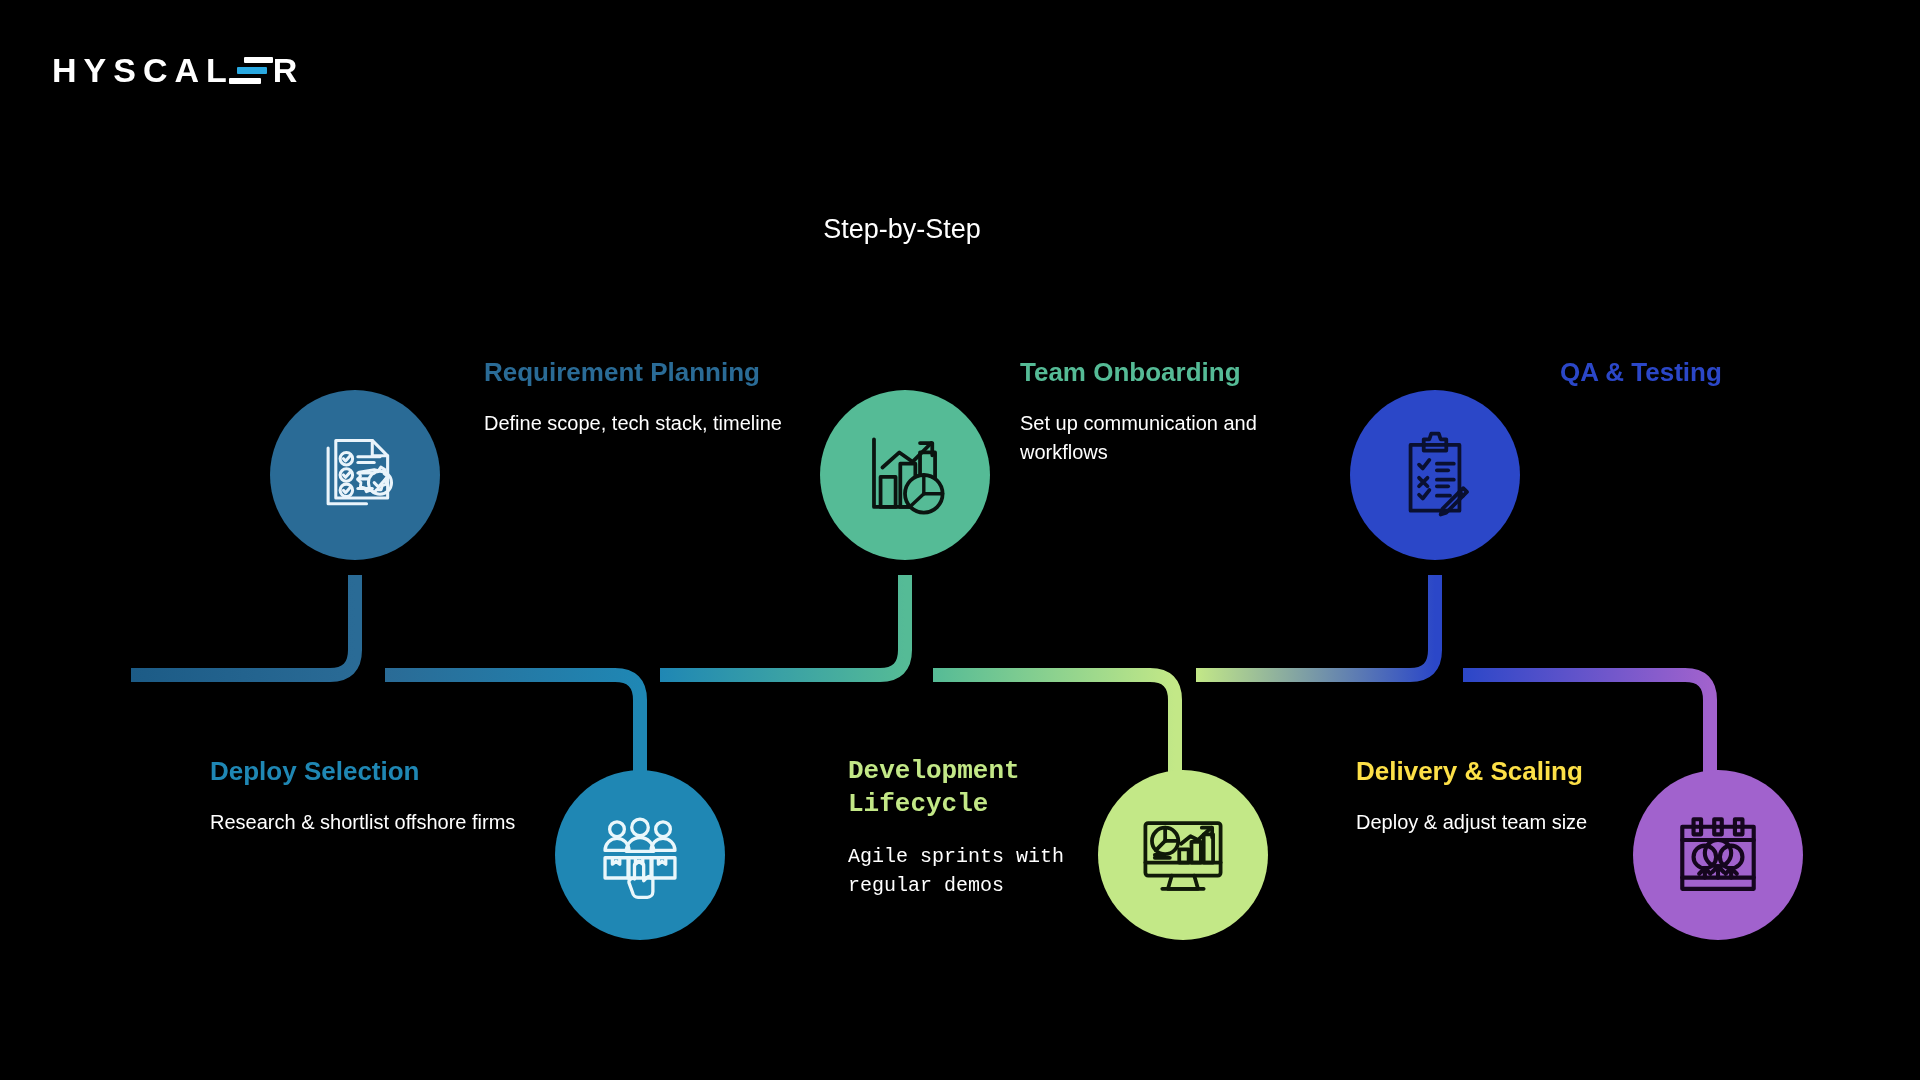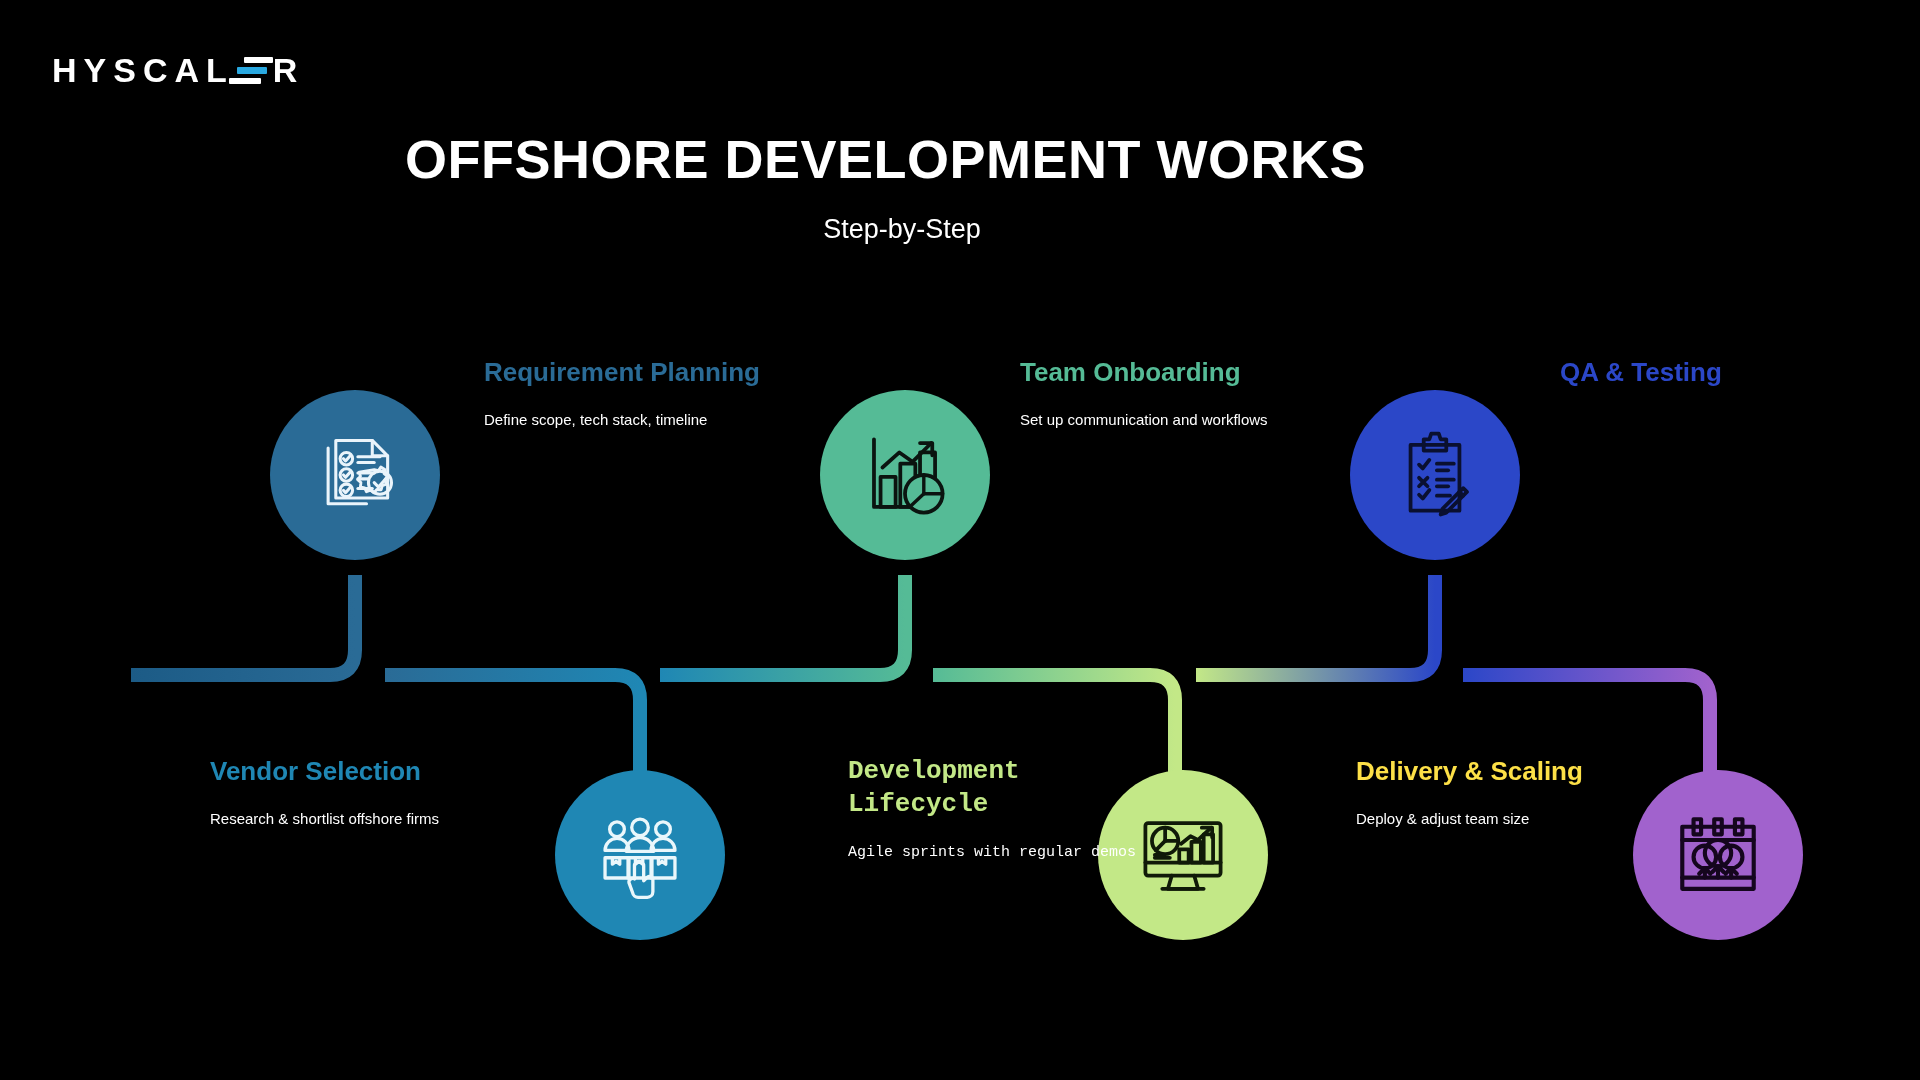--- a/index.html
+++ b/index.html
@@ -87,21 +87,21 @@
     position:absolute;
     width:300px;
   }
   .node-title {
     font-size:26px;
     font-weight:700;
     line-height:1.28;
     margin-bottom:20px;
   }
   .node-desc {
-    font-size:15px;
+    font-size:20px;
     font-weight:400;
     color:#ffffff;
     line-height:1.45;
   }
   .text-right { text-align:left; }
 </style>
 </head>
 <body>
 
 <div id="stage">
@@ -109,21 +109,20 @@
   <div class="logo">
     <span class="logo-text">HYSCAL</span>
     <span class="logo-e">
       <i class="bar-top"></i>
         <i class="bar-mid"></i>
         <i class="bar-bot"></i>
     </span>
     <span class="logo-text">R</span>
   </div>
 
-  <div class="main-title">OFFSHORE DEVELOPMENT WORKS</div>
   <div class="sub-title">Step-by-Step</div>
 
   <svg id="connectors" viewBox="0 0 1920 1080">
     <defs>
       <linearGradient id="g1" x1="0" y1="0" x2="1" y2="0">
         <stop offset="0%" stop-color="#1c5b86"></stop>
           <stop offset="100%" stop-color="#2a6b96"></stop>
       </linearGradient>
       <linearGradient id="g2" x1="0" y1="0" x2="1" y2="0">
         <stop offset="0%" stop-color="#2a6b96"></stop>
@@ -282,21 +281,21 @@
           <path d="M20 53 L20 60 L24 57 L28 60 L28 53"></path>
           <rect x="37" y="53" width="26" height="22"></rect>
           <path d="M45 53 L45 60 L49 57 L53 60 L53 53"></path>
           <rect x="62" y="53" width="26" height="22"></rect>
           <path d="M70 53 L70 60 L74 57 L78 60 L78 53"></path>
           <path d="M44 62 a5 5 0 0 1 10 0 L54 78 L58 74 a4 4 0 0 1 6 4 L64 90 a6 6 0 0 1 -6 6 L48 96 a6 6 0 0 1 -6 -5 L38 80 a4 4 0 0 1 6 -4 Z"></path>
         </g>
       </svg>
     </div>
     <div class="text-block" style="left:210px; top:755px; width:330px;">
-      <div class="node-title" style="color:#1f87b4;">Vendor Selection</div>
+      <div class="node-title" style="color:#1f87b4;">Deploy Selection</div>
       <div class="node-desc">Research &amp; shortlist offshore firms</div>
     </div>
   </div>
 
   <div class="node">
     <div class="circle" style="left:1098px; top:770px; background:#c3e887;">
       <svg width="94" height="94" viewBox="0 0 100 100">
         <g fill="none" stroke="#101a08" stroke-width="4" stroke-linecap="round" stroke-linejoin="round">
           <rect x="10" y="16" width="80" height="56" rx="3"></rect>
           <line x1="10" y1="58" x2="90" y2="58"></line>

